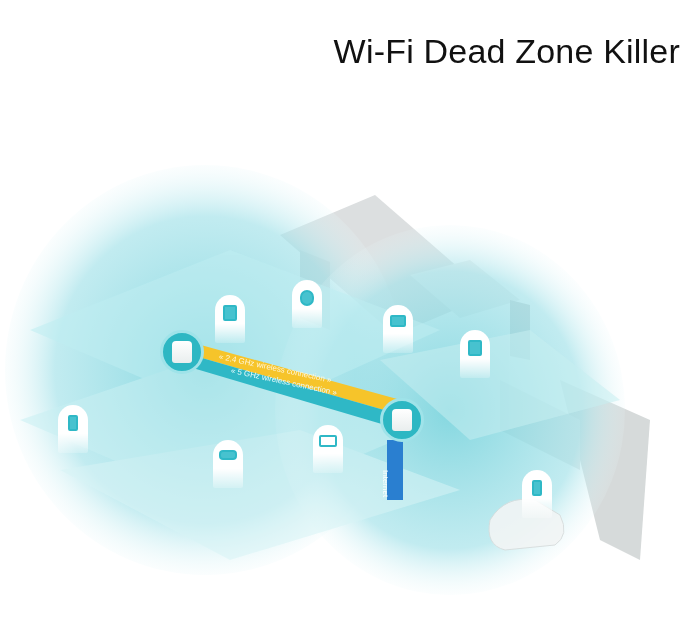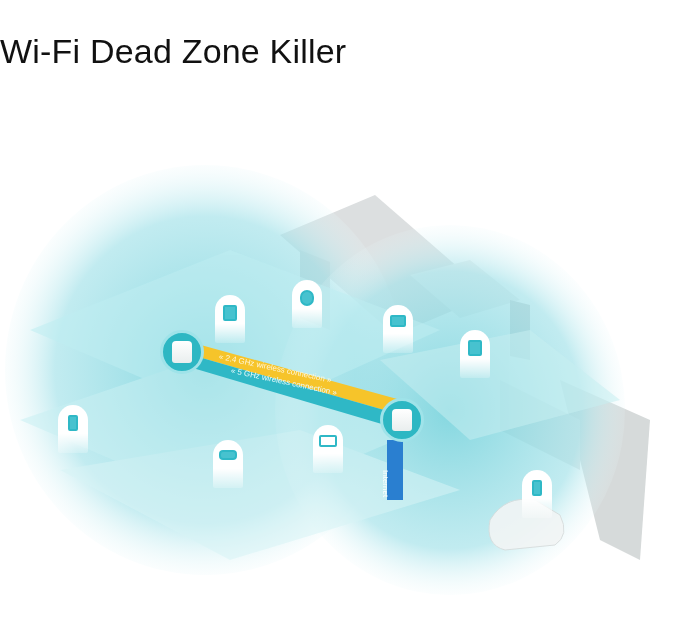--- a/index.html
+++ b/index.html
@@ -1,21 +1,21 @@
 <!DOCTYPE html>
 <html><head>
   <meta charset="utf-8">
   <style>
     html, body { margin: 0; padding: 0; }
     body {
       width: 680px; height: 630px; overflow: hidden; background: #ffffff;
       position: relative; font-family: "Liberation Sans", sans-serif;
     }
     .title {
-      position: absolute; left: 0; width: 680px; top: 32px; text-align: left;
+      position: absolute; left: 0; width: 680px; top: 32px; text-align: right;
       font-size: 34px; color: #111111; letter-spacing: 0.2px;
       font-family: "Liberation Sans", sans-serif;
     }
     .scene { position: absolute; left: 0; top: 0; width: 680px; height: 630px; }
     .marker {
       position: absolute; width: 30px; height: 48px;
       background: linear-gradient(#ffffff 60%, rgba(255,255,255,0.2));
       border-radius: 15px 15px 2px 2px;
       display: flex; justify-content: center; padding-top: 10px; box-sizing: border-box;
     }

